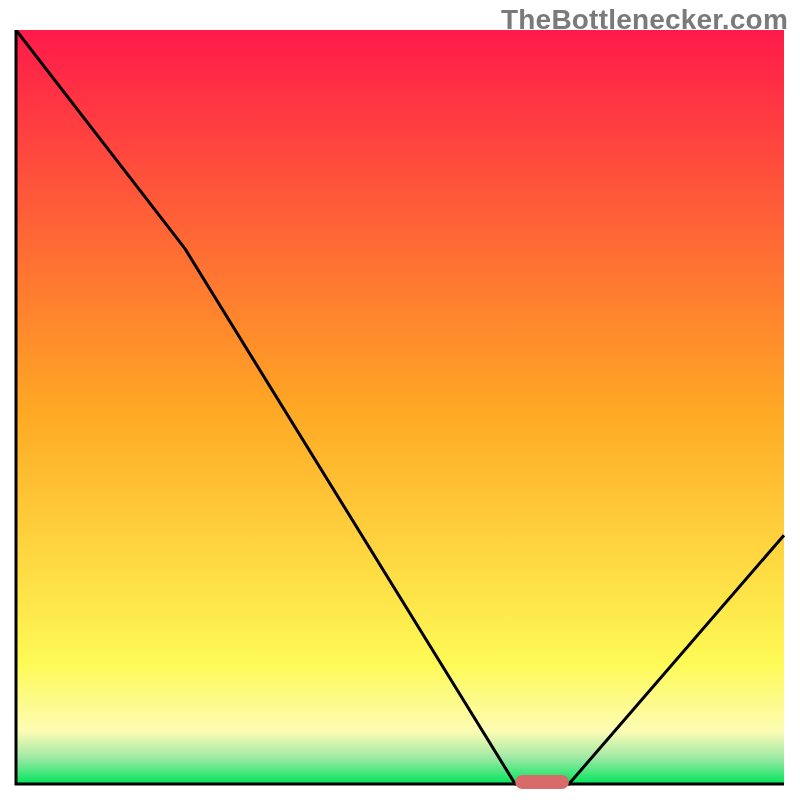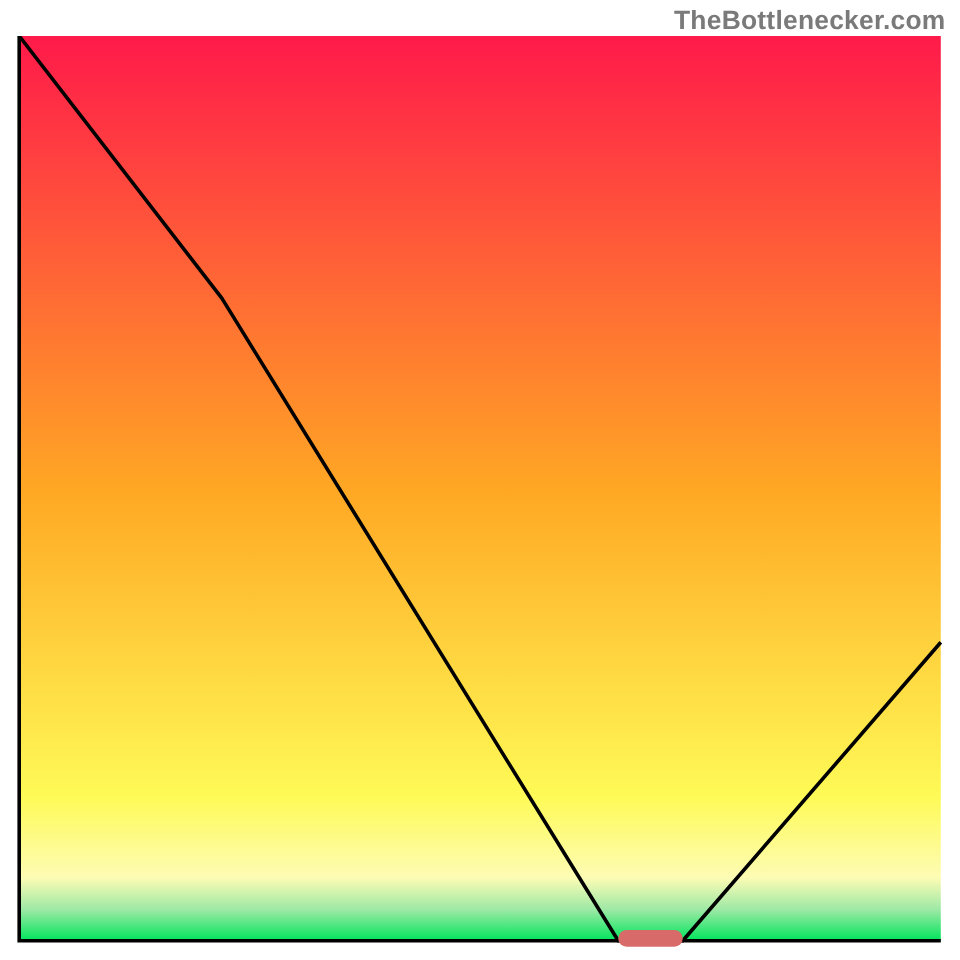--- a/index.html
+++ b/index.html
@@ -7,21 +7,21 @@
     width: 800px;
     height: 800px;
     background: #fff;
     font-family: Arial, Helvetica, sans-serif;
     position: relative;
   }
   .attribution {
     position: absolute;
     top: 4px;
     right: 12px;
-    font-size: 22px;
+    font-size: 28px;
     font-weight: bold;
     color: #7a7a7a;
     letter-spacing: 0.2px;
   }
   .chart-wrap {
     position: absolute;
     left: 10px;
     top: 30px;
     width: 780px;
     height: 760px;

